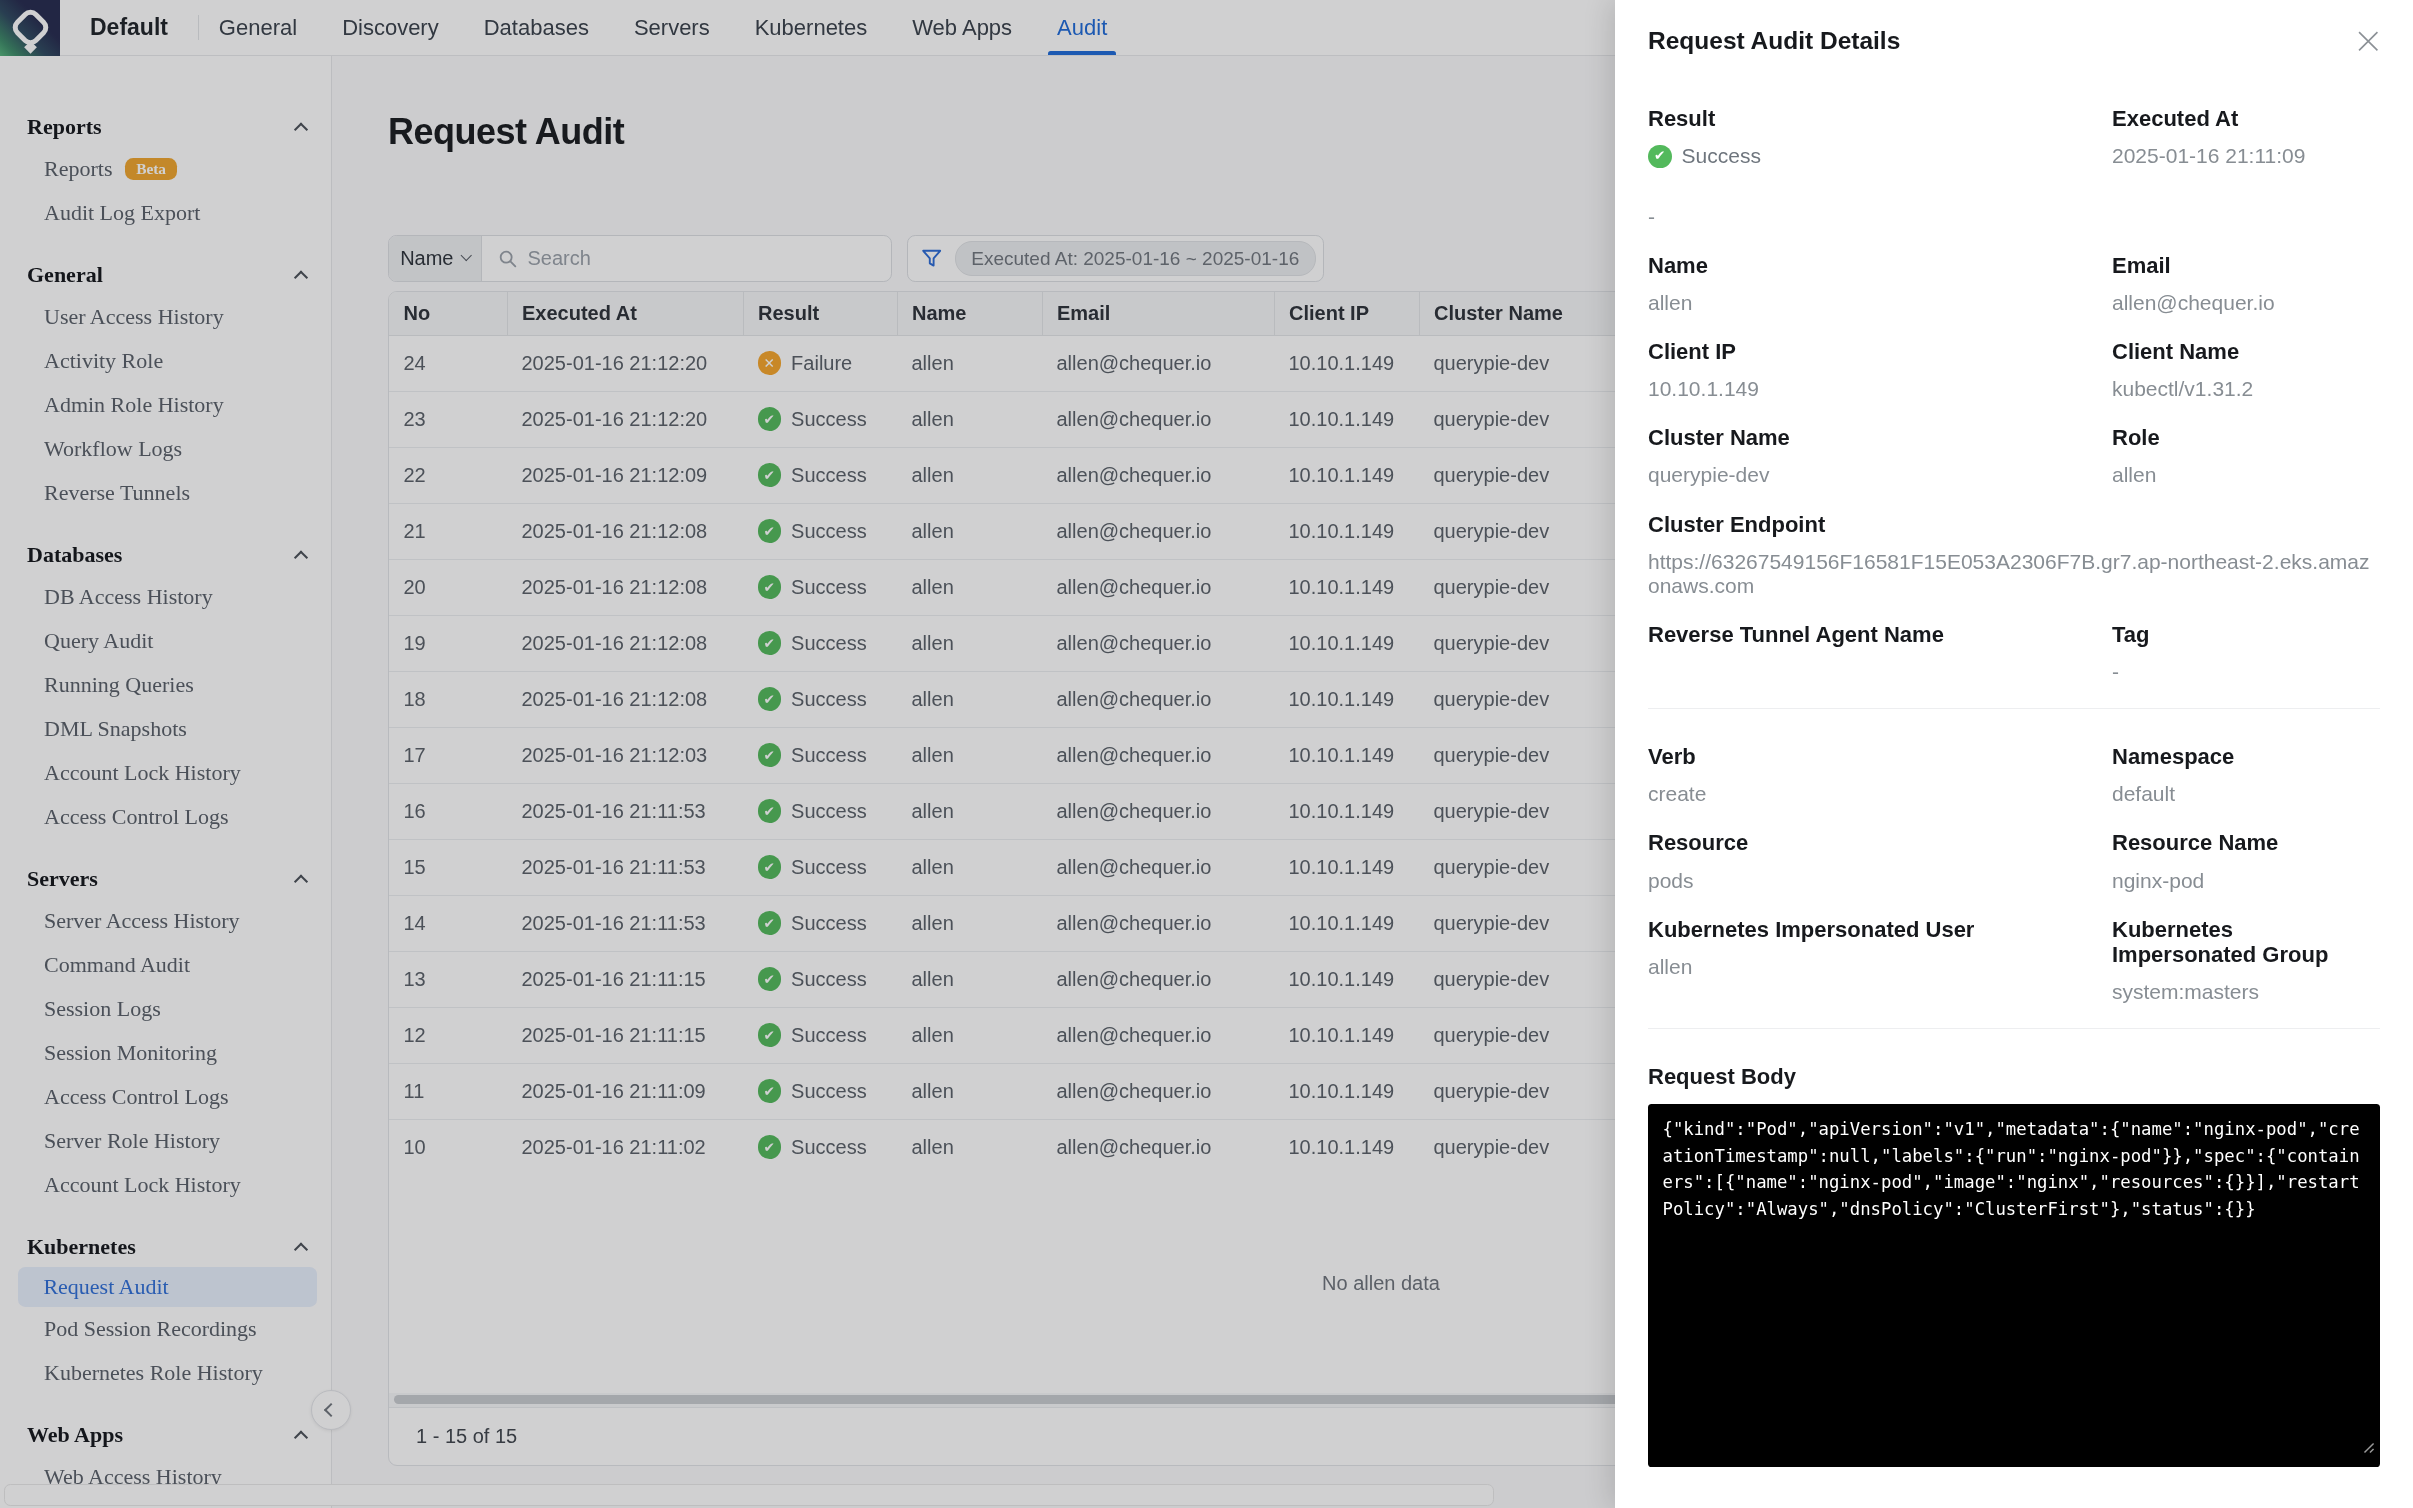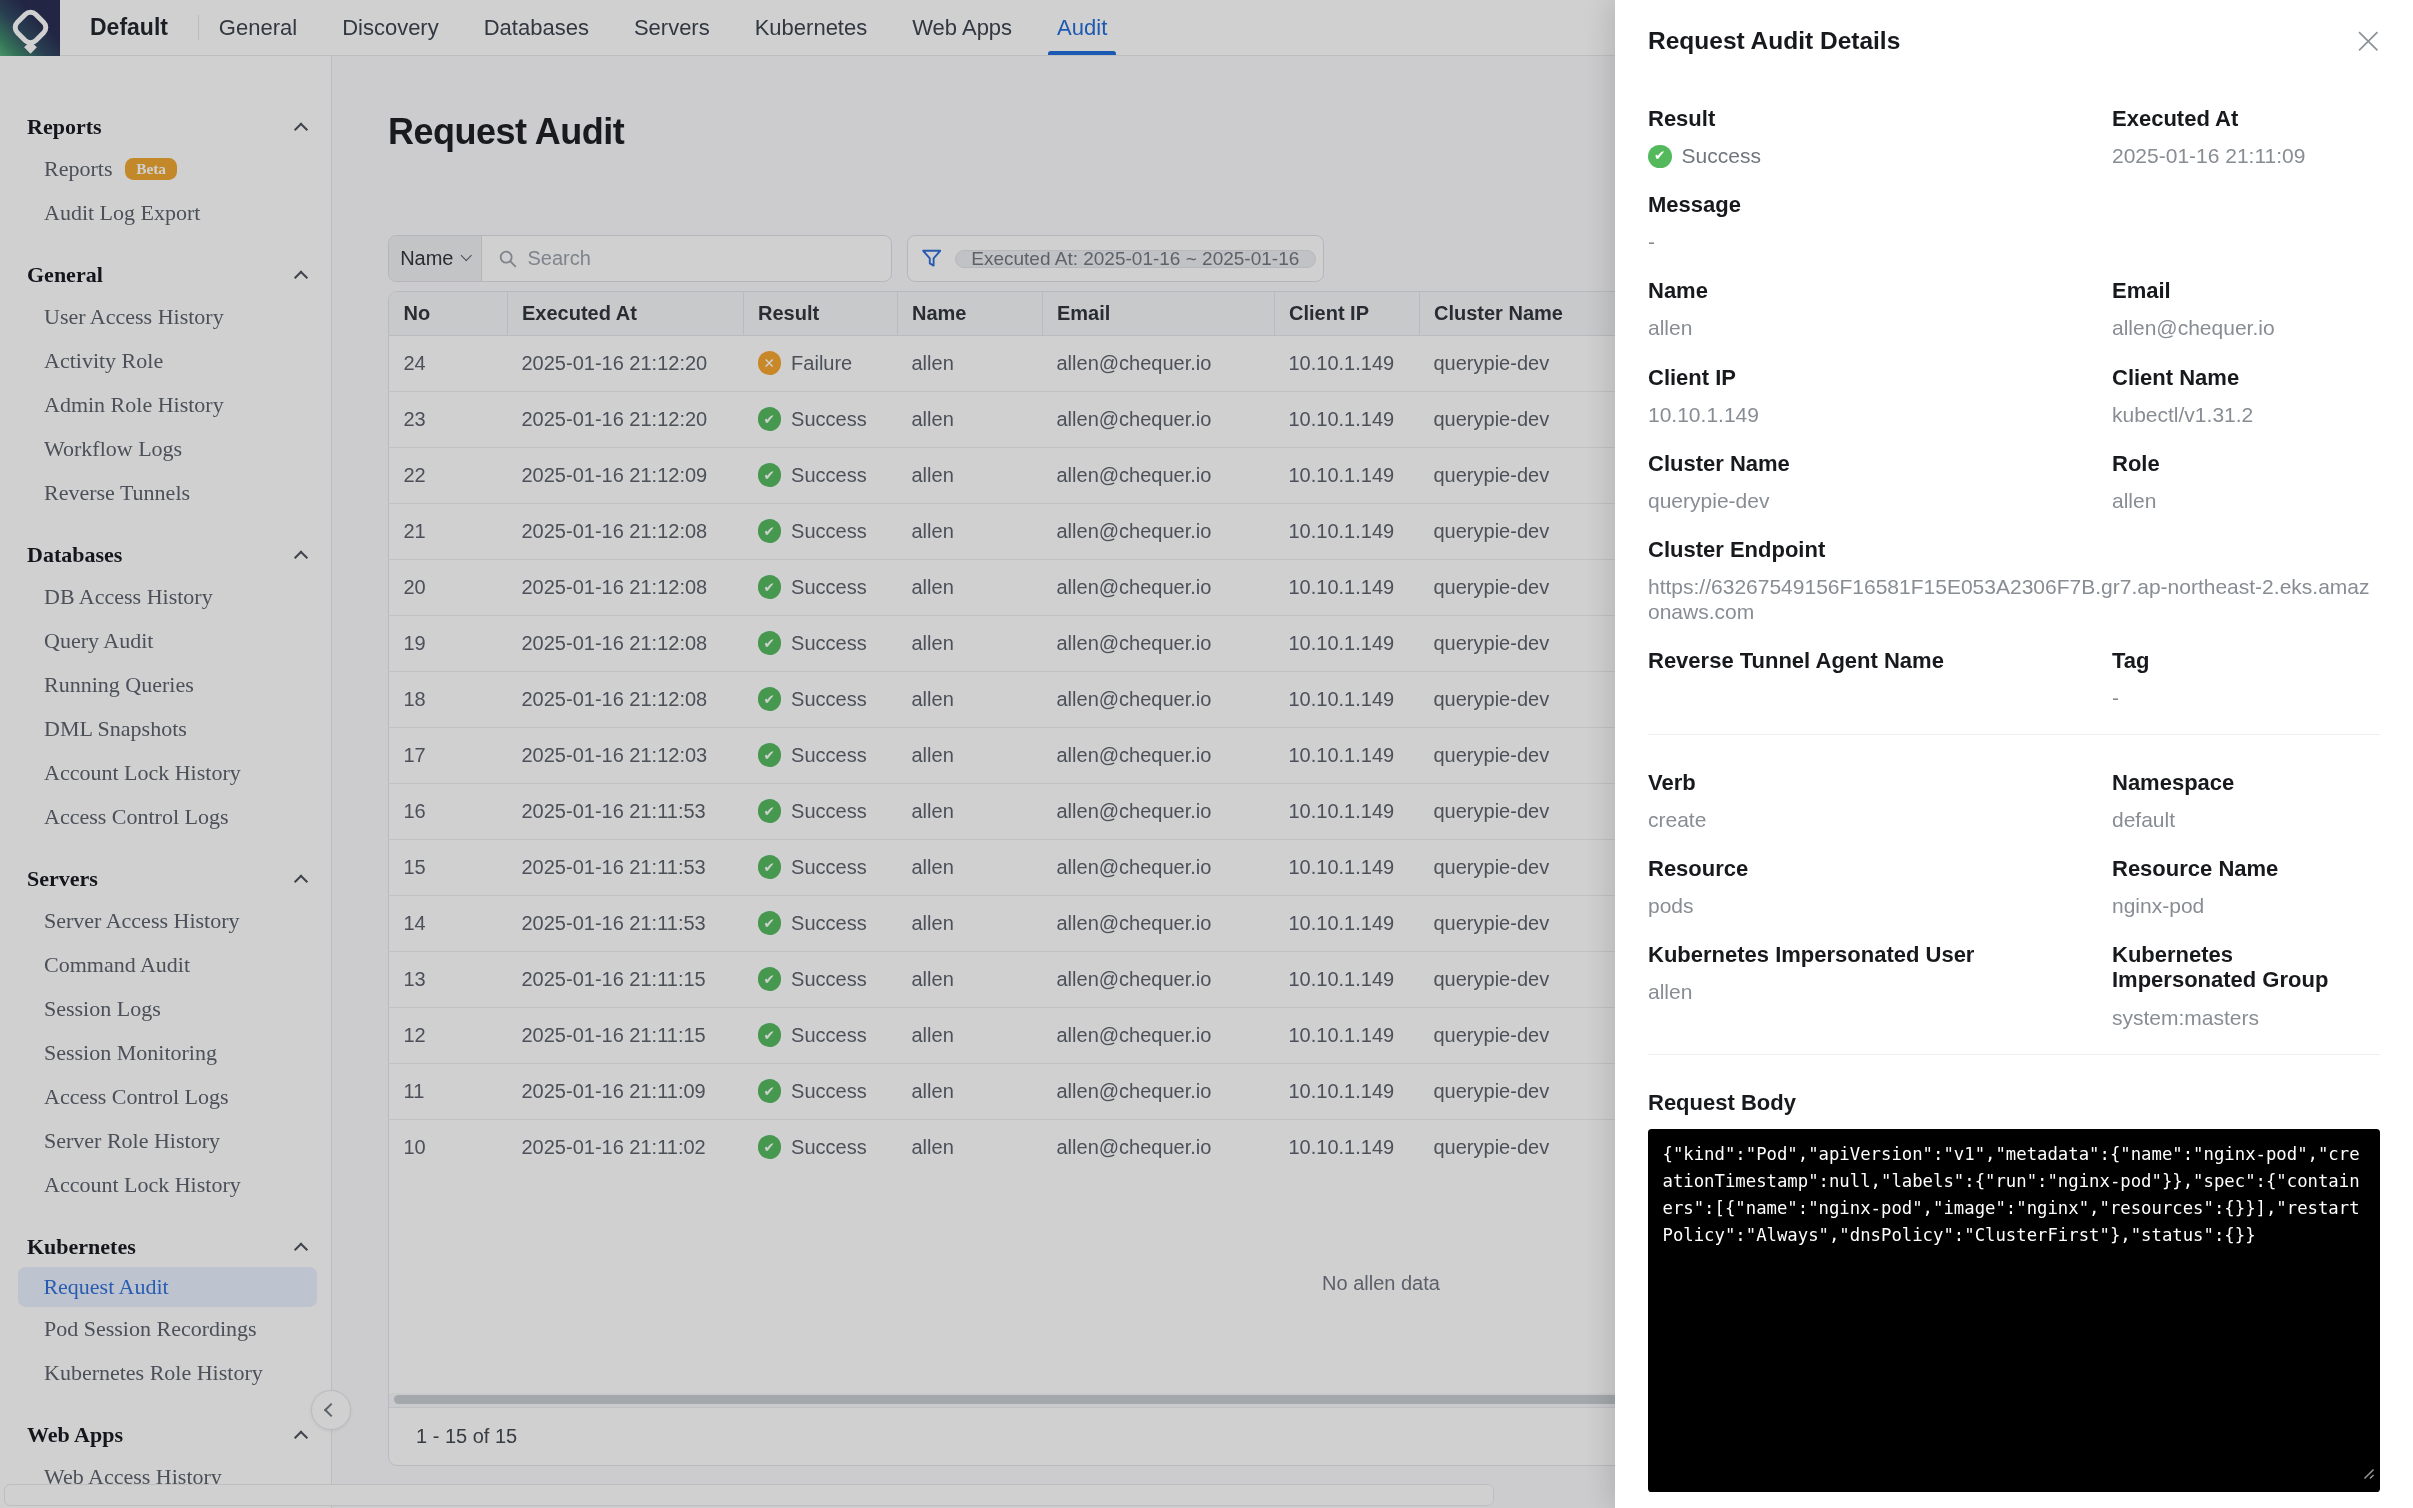--- a/index.html
+++ b/index.html
@@ -56,21 +56,21 @@
     border-radius:8.2px; display:flex; overflow:hidden; }
   .field-select { width:93px; background:#eef0f2; border-right:0.9px solid #dcdfe3;
     display:flex; align-items:center; justify-content:center; gap:8.2px; font-size:20px;
     color:#2e343b; cursor:pointer; }
   .search-box { flex:1; display:flex; align-items:center; padding-left:14.5px; gap:9px; }
   .search-box input { border:none; outline:none; font-size:20px; color:#2e343b; flex:1;
     font-family:"Liberation Sans",sans-serif; background:transparent; }
   .search-box input::placeholder { color:#9aa1a9; }
   .date-group { height:47px; background:#ffffff; border:0.9px solid #dcdfe3; border-radius:8.2px;
     display:flex; align-items:center; padding:0 7.3px 0 11px; gap:11px; }
-  .date-chip { height:18px; background:#eceef0; border:0.9px solid #dfe2e5; border-radius:17px;
+  .date-chip { height:35px; background:#eceef0; border:0.9px solid #dfe2e5; border-radius:17px;
     display:flex; align-items:center; padding:0 15.4px; font-size:19px; color:#70767e; }
 
   
   .card { margin-top:9px; width:1986px; background:#ffffff; border:0.9px solid #e2e4e8;
     border-radius:9px; overflow:hidden; }
   table { border-collapse:collapse; table-layout:fixed; width:100%; }
   th { background:#f6f7f8; height:43px; text-align:left; font-size:20px; font-weight:bold;
     color:#2e333a; padding-left:14.5px; border-bottom:0.9px solid #e3e5e8; white-space:nowrap;
     overflow:hidden; }
   th + th { border-left:0.9px solid #e3e5e8; }
@@ -559,21 +559,20 @@
             <span>Success</span>
           </div>
         </div>
         <div class="fcell">
           <div class="flabel">Executed At</div>
           <div class="fvalue">2025-01-16 21:11:09</div>
         </div>
       </div>
       <div class="frow">
         <div class="fcell full">
-          <div class="flabel">Message</div>
           <div class="fvalue">-</div>
         </div>
       </div>
       <div class="frow">
         <div class="fcell">
           <div class="flabel">Name</div>
           <div class="fvalue">allen</div>
         </div>
         <div class="fcell">
           <div class="flabel">Email</div>

